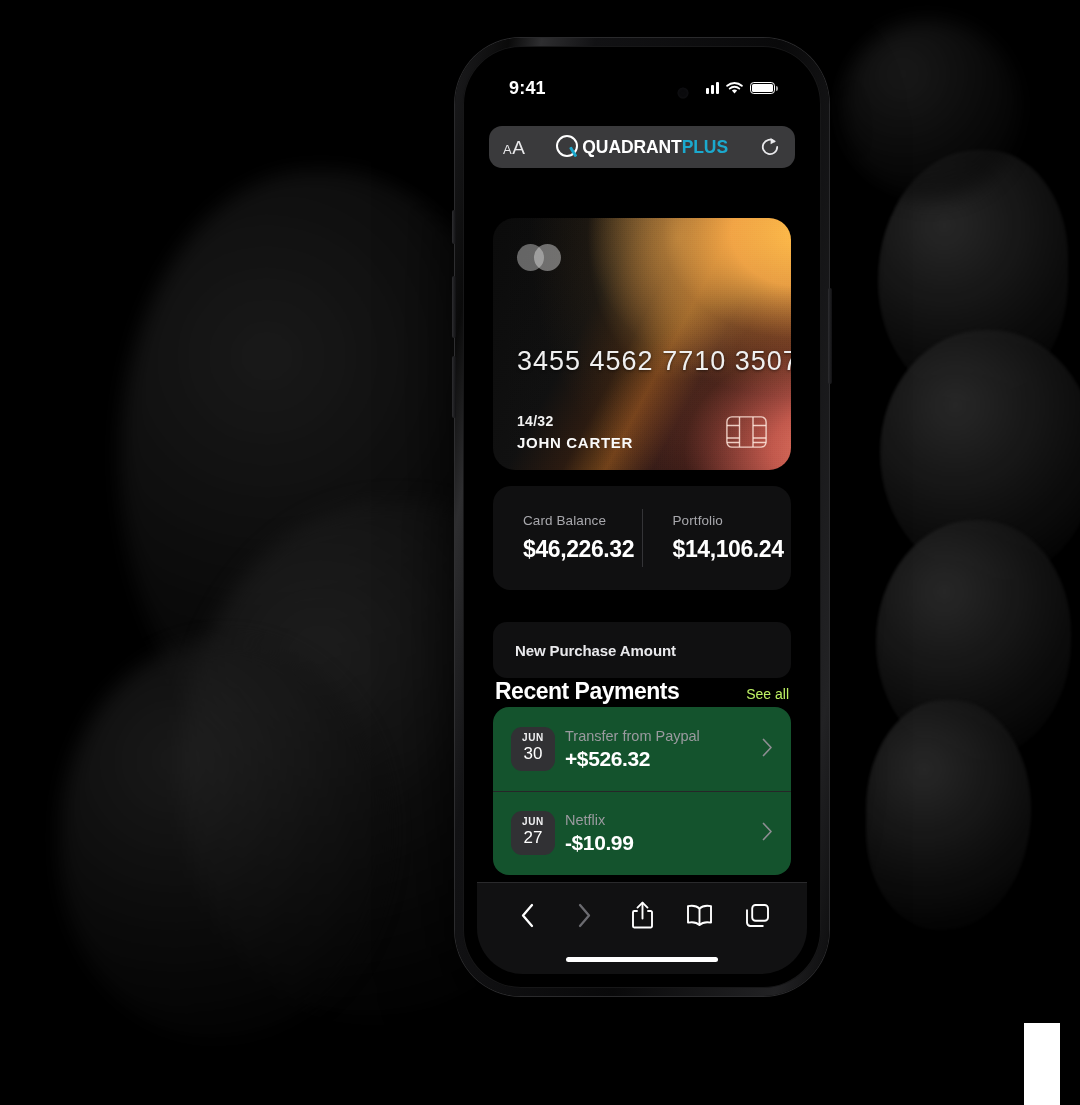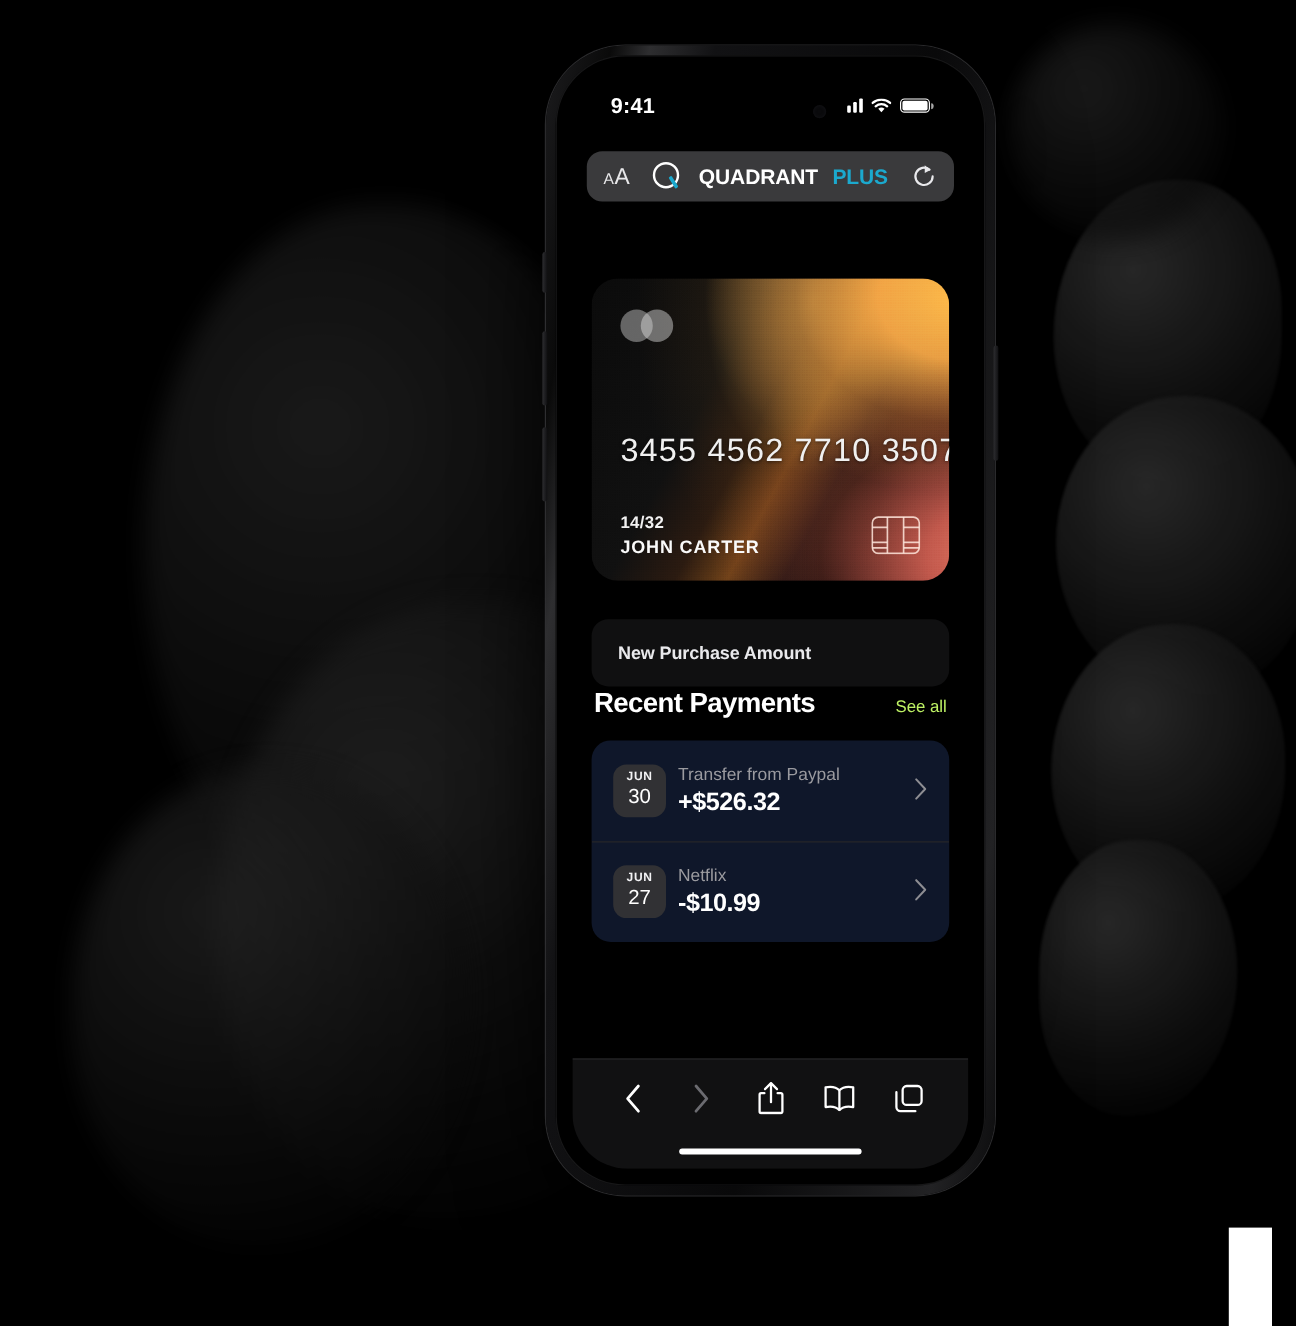--- a/index.html
+++ b/index.html
@@ -56,37 +56,37 @@
   .batt span{display:block;height:100%;width:100%;background:#fff;border-radius:1.6px;}
 
   
   #urlbar{position:absolute;left:12px;right:12px;top:66px;height:42px;
     background:#3a3a3c;border-radius:13px;display:flex;align-items:center;
     padding:0 14px;box-sizing:border-box;z-index:6;}
   #aa-btn{color:#e8e8ea;font-weight:500;letter-spacing:.5px;line-height:1;
     display:flex;align-items:baseline;}
   #aa-btn .s{font-size:13px;}
   #aa-btn .l{font-size:19px;}
-  #brand{flex:1;display:flex;align-items:center;justify-content:center;gap:12px;}
+  #brand{flex:1;display:flex;align-items:center;justify-content:center;gap:0px;}
   #brand .qmark{position:relative;width:25px;height:25px;margin-right:1px;}
   #brand .qmark .ring{position:absolute;left:0;top:0;width:22px;height:22px;
     border:2.6px solid #fff;border-radius:50%;box-sizing:border-box;}
   #brand .qmark .tail{position:absolute;left:12.5px;top:13px;width:3.4px;height:11px;
     background:#1ba9ce;border-radius:1px;transform:rotate(-32deg);transform-origin:top left;}
   #brand .w1{color:#fff;font-size:17.5px;font-weight:800;letter-spacing:-0.1px;}
   #brand .w2{color:#1ba9ce;font-size:17.5px;font-weight:800;letter-spacing:-0.1px;}
   #reload{width:22px;height:22px;position:relative;}
 
   
   #page{position:absolute;left:0;top:112px;right:0;bottom:92px;overflow:hidden;
     background:#000;}
   #page-scroll{padding:0 16px;}
 
   
-  #card{position:relative;margin-top:60px;height:252px;border-radius:22px;overflow:hidden;
+  #card{position:relative;margin-top:46px;height:252px;border-radius:22px;overflow:hidden;
     background:
       radial-gradient(150% 120% at 118% 92%, rgba(255,135,110,.95) 0%, rgba(252,112,96,.75) 16%, rgba(180,70,55,.28) 36%, rgba(0,0,0,0) 56%),
       radial-gradient(115% 105% at 103% 6%, rgba(255,186,72,1) 0%, rgba(250,168,70,.92) 20%, rgba(196,122,50,.42) 40%, rgba(0,0,0,0) 62%),
       radial-gradient(80% 150% at 62% 8%, rgba(255,196,96,.55) 0%, rgba(120,80,30,.12) 38%, rgba(0,0,0,0) 62%),
       linear-gradient(118deg,#0a0a0a 0%,#101010 34%,#2a1a10 47%,#6c4018 57%,#1a1210 68%,#0d0b0a 78%,#120d0c 100%);
   }
   #card .noise{position:absolute;inset:0;opacity:.055;mix-blend-mode:overlay;
     background-image:repeating-linear-gradient(0deg,rgba(255,255,255,.6) 0 1px,rgba(0,0,0,0) 1px 2px),
                      repeating-linear-gradient(90deg,rgba(255,255,255,.45) 0 1px,rgba(0,0,0,0) 1px 2px);}
   #mc-logo{position:absolute;left:24px;top:26px;width:50px;height:27px;}
@@ -113,21 +113,21 @@
   
   #purchase{margin-top:32px;height:56px;background:#101011;border-radius:14px;
     display:flex;align-items:center;padding:0 22px;box-sizing:border-box;}
   #purchase .ph{color:#e9e9ec;font-size:15px;font-weight:600;letter-spacing:-0.1px;}
 
   
   #rp-head{display:flex;align-items:baseline;justify-content:space-between;
     padding:0 2px;}
   #rp-title{color:#fff;font-size:23px;font-weight:700;letter-spacing:-0.5px;}
   #rp-seeall{color:#bef264;font-size:14px;font-weight:400;}
-  #tx-list{margin-top:18px;background:#0f172a;border-radius:16px;overflow:hidden;}
+  #tx-list{margin-top:2px;background:#14532d;border-radius:16px;overflow:hidden;}
   .tx{display:flex;align-items:center;height:84px;padding:0 18px;box-sizing:border-box;
     position:relative;}
   .tx + .tx{box-shadow:inset 0 1px 0 #262628;}
   .tx .date{width:44px;height:44px;border-radius:11px;background:#313134;
     display:flex;flex-direction:column;align-items:center;justify-content:center;flex:0 0 auto;}
   .tx .date .m{color:#f2f2f4;font-size:10px;font-weight:600;letter-spacing:.6px;line-height:1;}
   .tx .date .d{color:#fff;font-size:17px;font-weight:500;line-height:1.25;}
   .tx .info{flex:1;padding-left:10px;}
   .tx .name{color:#9a9a9f;font-size:14.5px;font-weight:400;margin-bottom:3px;}
   .tx .amt{color:#fff;font-size:21px;font-weight:700;letter-spacing:-0.4px;}
@@ -229,20 +229,31 @@
               <g stroke="rgba(255,230,220,.85)" stroke-width="1.4" fill="none">
                 <rect x="0.9" y="0.9" width="39.2" height="30.2" rx="5"></rect>
                 <path d="M0.9 9.5 H13.5 M0.9 22 H13.5 M27 9.5 H40.1 M27 22 H40.1"></path>
                 <path d="M13.5 0.9 V31.1 M27 0.9 V31.1"></path>
                 <path d="M0.9 26.5 H13.5 M27 26.5 H40.1"></path>
               </g>
             </svg>
           </div>
         </div>
 
+        <div id="balances">
+          <div class="col">
+            <div class="lbl">Card Balance</div>
+            <div class="val">$46,226.32</div>
+          </div>
+          <div class="divider"></div>
+          <div class="col">
+            <div class="lbl">Portfolio</div>
+            <div class="val">$14,106.24</div>
+          </div>
+        </div>
 
         <div id="purchase">
           <span class="ph">New Purchase Amount</span>
         </div>
 
         <div id="rp-head">
           <div id="rp-title">Recent Payments</div>
           <div id="rp-seeall">See all</div>
         </div>
 

